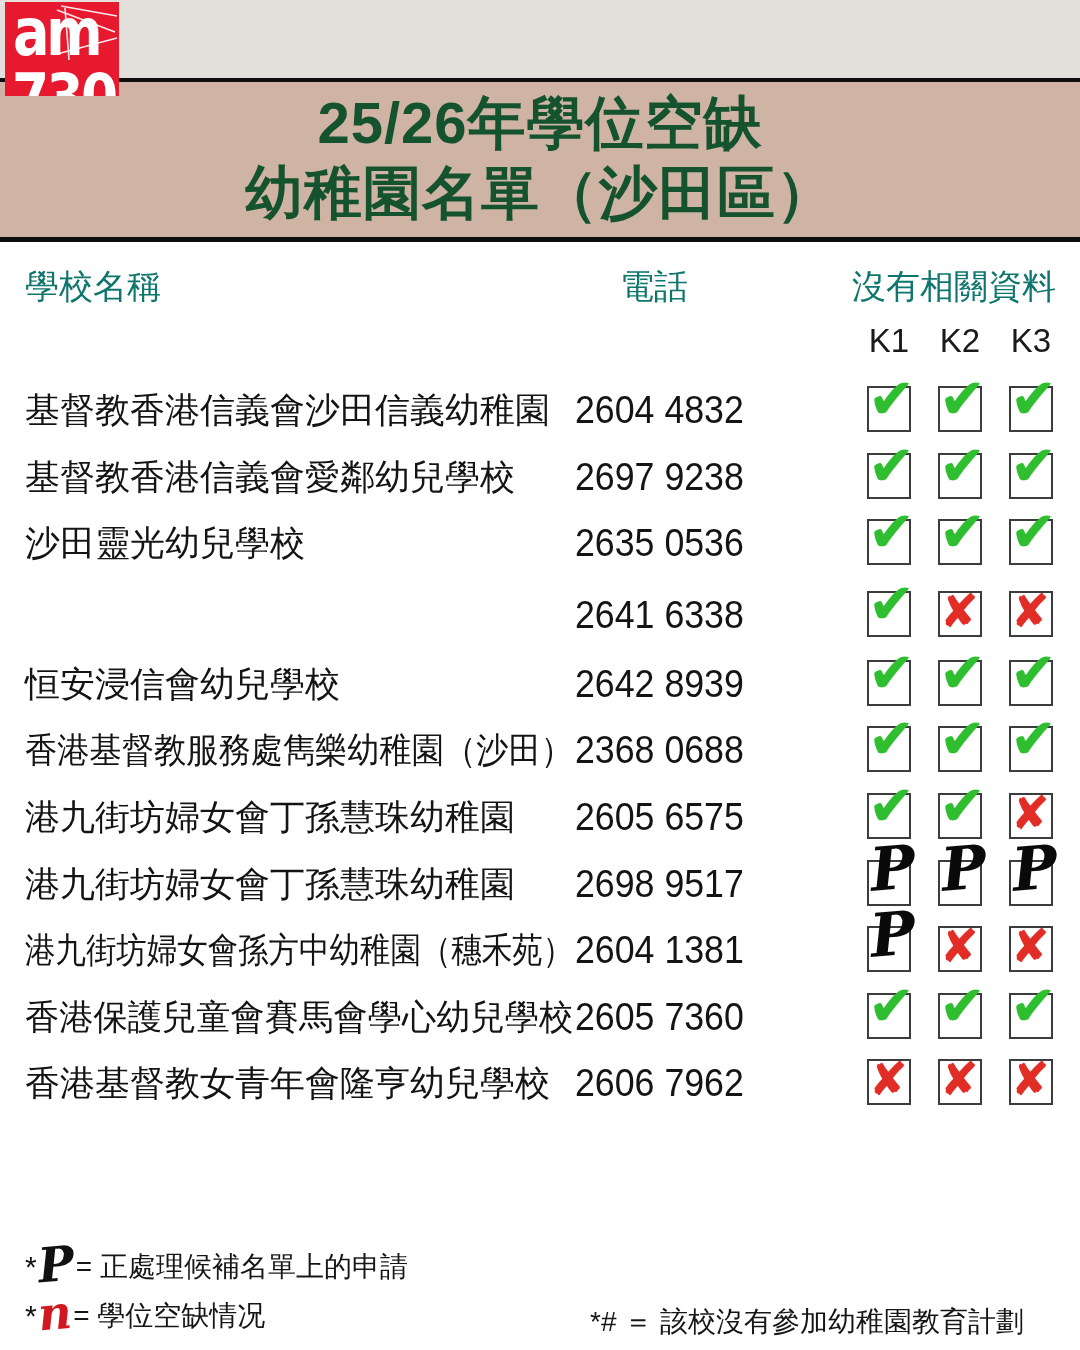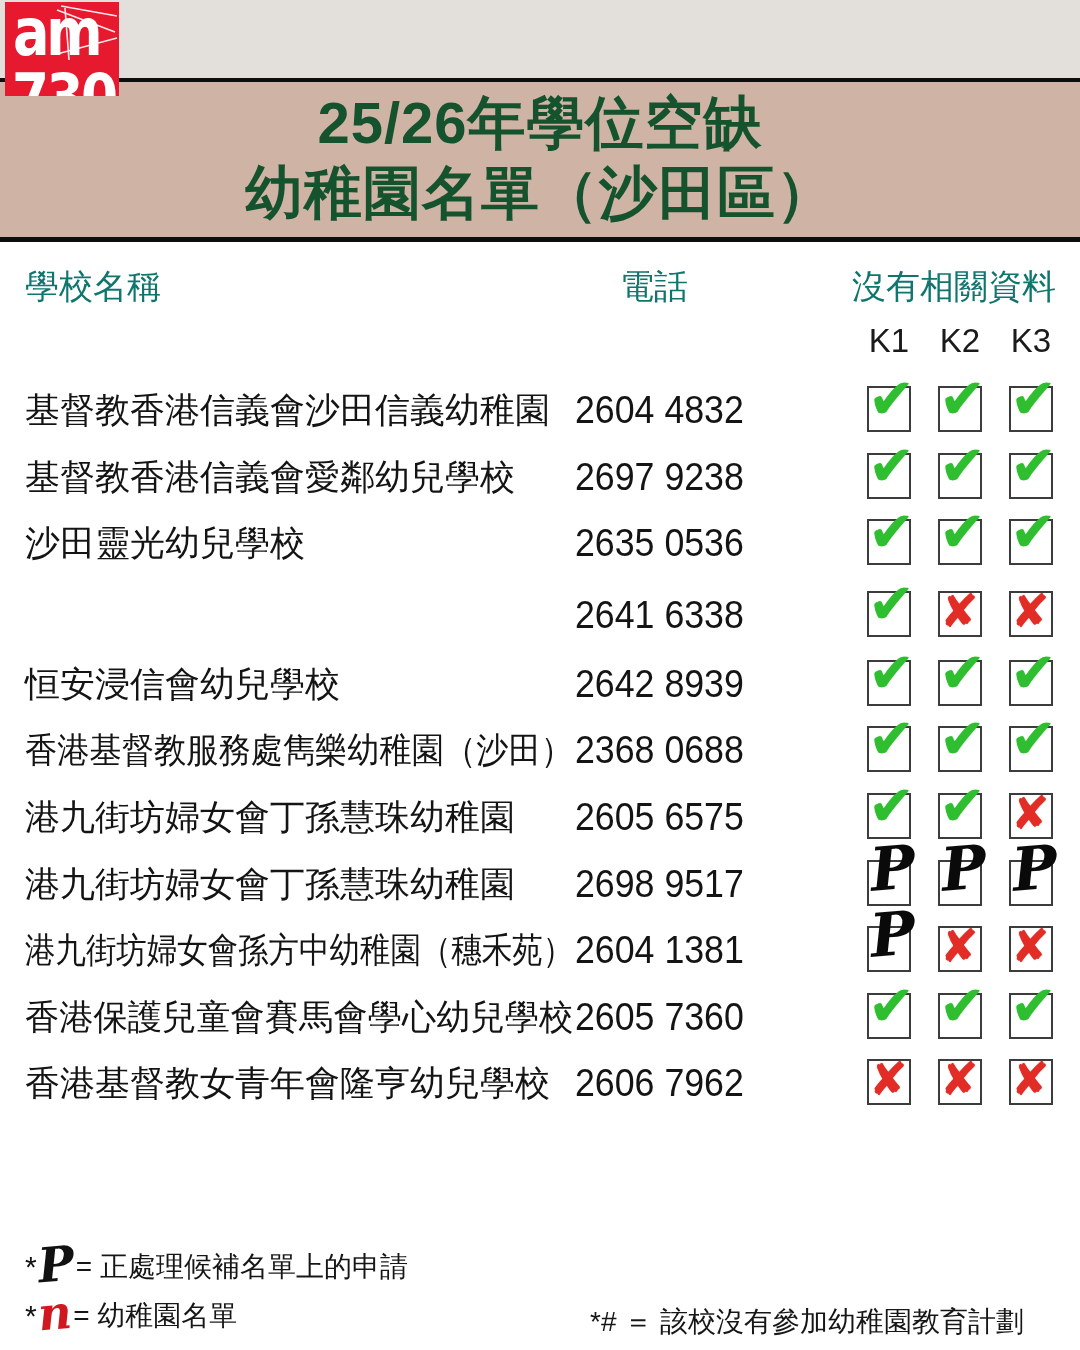--- a/index.html
+++ b/index.html
@@ -333,18 +333,18 @@
 
   <div class="legend-line legend-p">
     <span class="legend-star">*</span>
     <span class="legend-sym">P</span>
     <span class="legend-text">= 正處理候補名單上的申請</span>
   </div>
 
   <div class="legend-line legend-n">
     <span class="legend-star">*</span>
     <span class="legend-sym nsym">n</span>
-    <span class="legend-text">= 幼稚園名單</span>
+    <span class="legend-text">= 學位空缺情况</span>
   </div>
 
   <div class="hash-note">*# ＝ 該校沒有參加幼稚園教育計劃</div>
 
 </div>
 
 </body></html>

